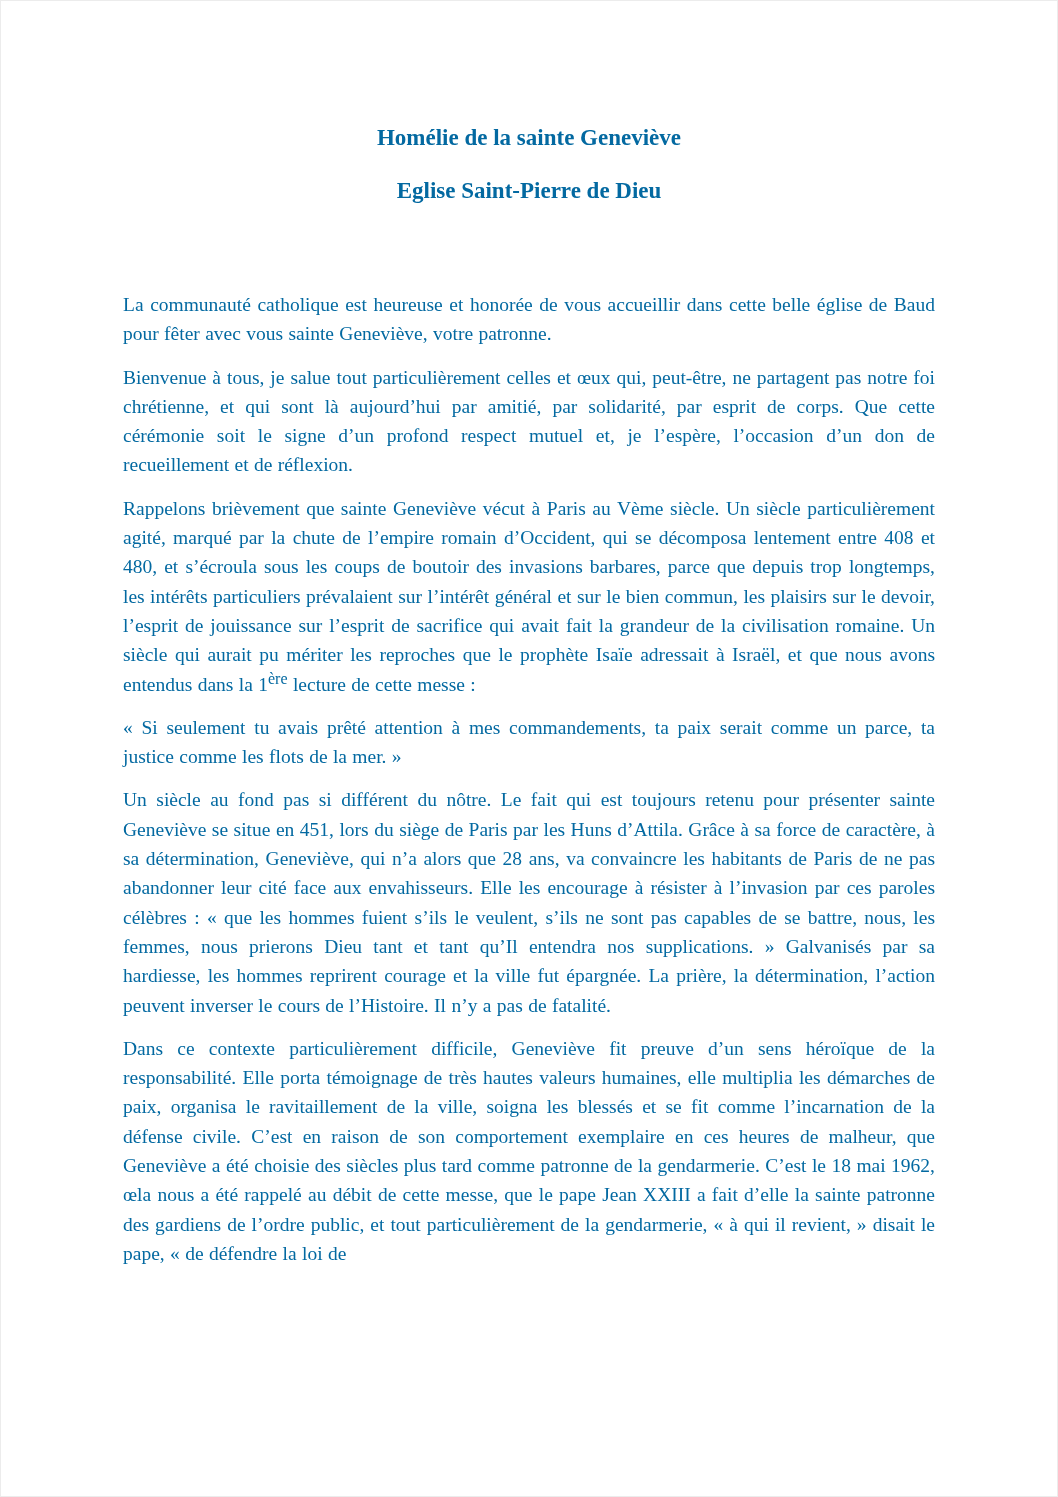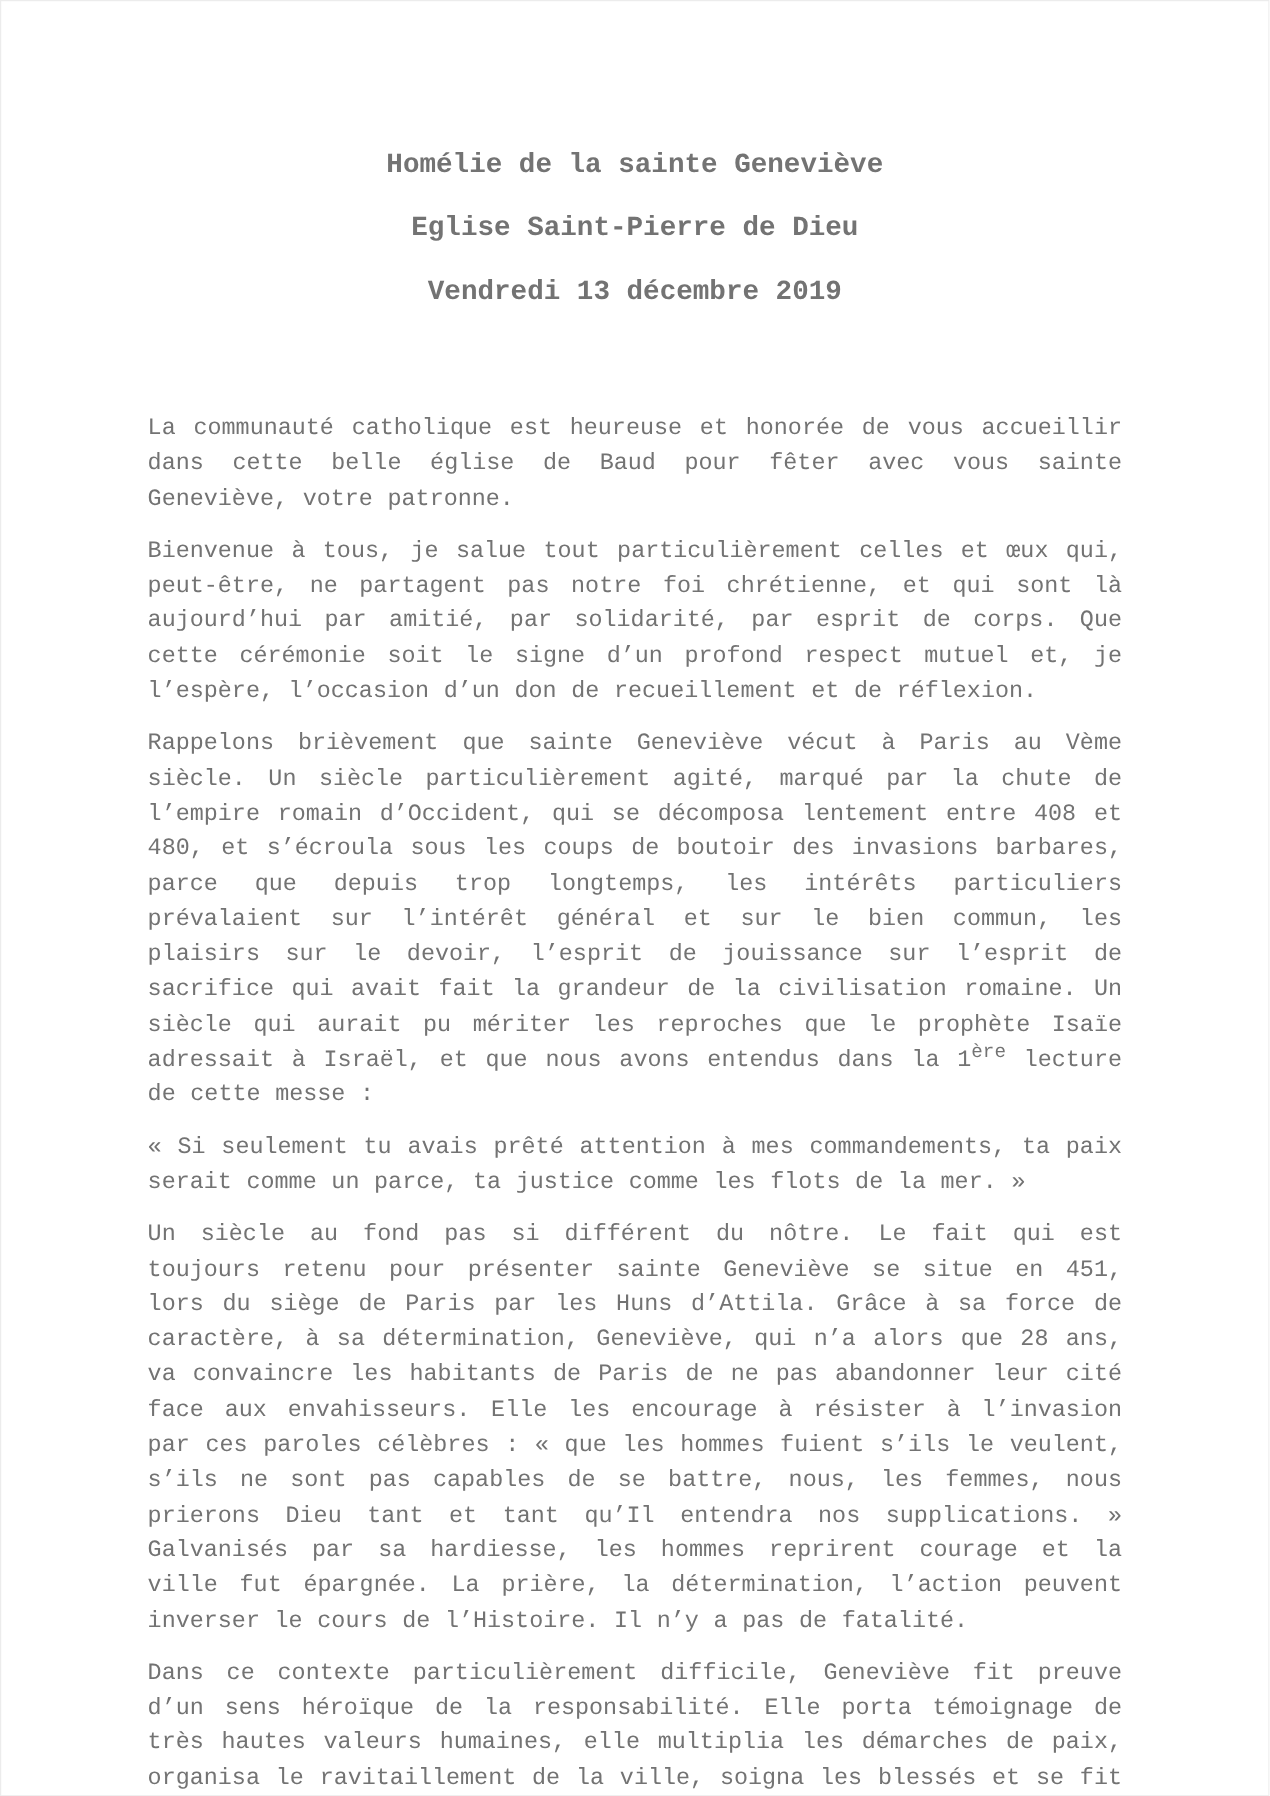--- a/index.html
+++ b/index.html
@@ -7,22 +7,22 @@
     padding: 0;
     background: #ffffff;
   }
   .page {
     position: relative;
     width: 1058px;
     height: 1497px;
     background: #ffffff;
     box-sizing: border-box;
     border: 1px solid #ececec;
-    font-family: Liberation Mono, monospace;
-    color: #737373;
+    font-family: Liberation Serif, serif;
+    color: #0369a1;
     overflow: hidden;
   }
   .titles {
     padding-top: 121px;
     text-align: center;
   }
   .titles h1 {
     margin: 0 0 22px 0;
     font-size: 23px;
     line-height: 31px;
@@ -50,21 +50,20 @@
   }
 </style>
 </head>
 <body>
 
 <div class="page">
 
   <header class="titles">
     <h1>Homélie de la sainte Geneviève</h1>
     <h1>Eglise Saint-Pierre de Dieu</h1>
-    <h1>Vendredi 13 décembre 2019</h1>
   </header>
 
   <main class="doc-body">
 
     <p>La communauté catholique est heureuse et honorée de vous accueillir dans cette belle église de Baud pour fêter avec vous sainte Geneviève, votre patronne.</p>
 
     <p>Bienvenue à tous, je salue tout particulièrement celles et œux qui, peut-être, ne partagent pas notre foi chrétienne, et qui sont là aujourd’hui par amitié, par solidarité, par esprit de corps. Que cette cérémonie soit le signe d’un profond respect mutuel et, je l’espère, l’occasion d’un don de recueillement et de réflexion.</p>
 
     <p><span>Rappelons brièvement que sainte Geneviève vécut à Paris au Vème siècle. Un siècle particulièrement agité, marqué par la chute de l’empire romain d’Occident, qui se décomposa lentement entre 408 et 480, et s’écroula sous les coups de boutoir des invasions barbares, parce que depuis trop longtemps, les intérêts particuliers prévalaient sur l’intérêt général et sur le bien commun, les plaisirs sur le devoir, l’esprit de jouissance sur l’esprit de sacrifice qui avait fait la grandeur de la civilisation romaine. Un siècle qui aurait pu mériter les reproches que le prophète Isaïe adressait à Israël, et que nous avons entendus dans la 1</span><sup class="ordinal">ère</sup><span> lecture de cette messe :</span></p>
 

